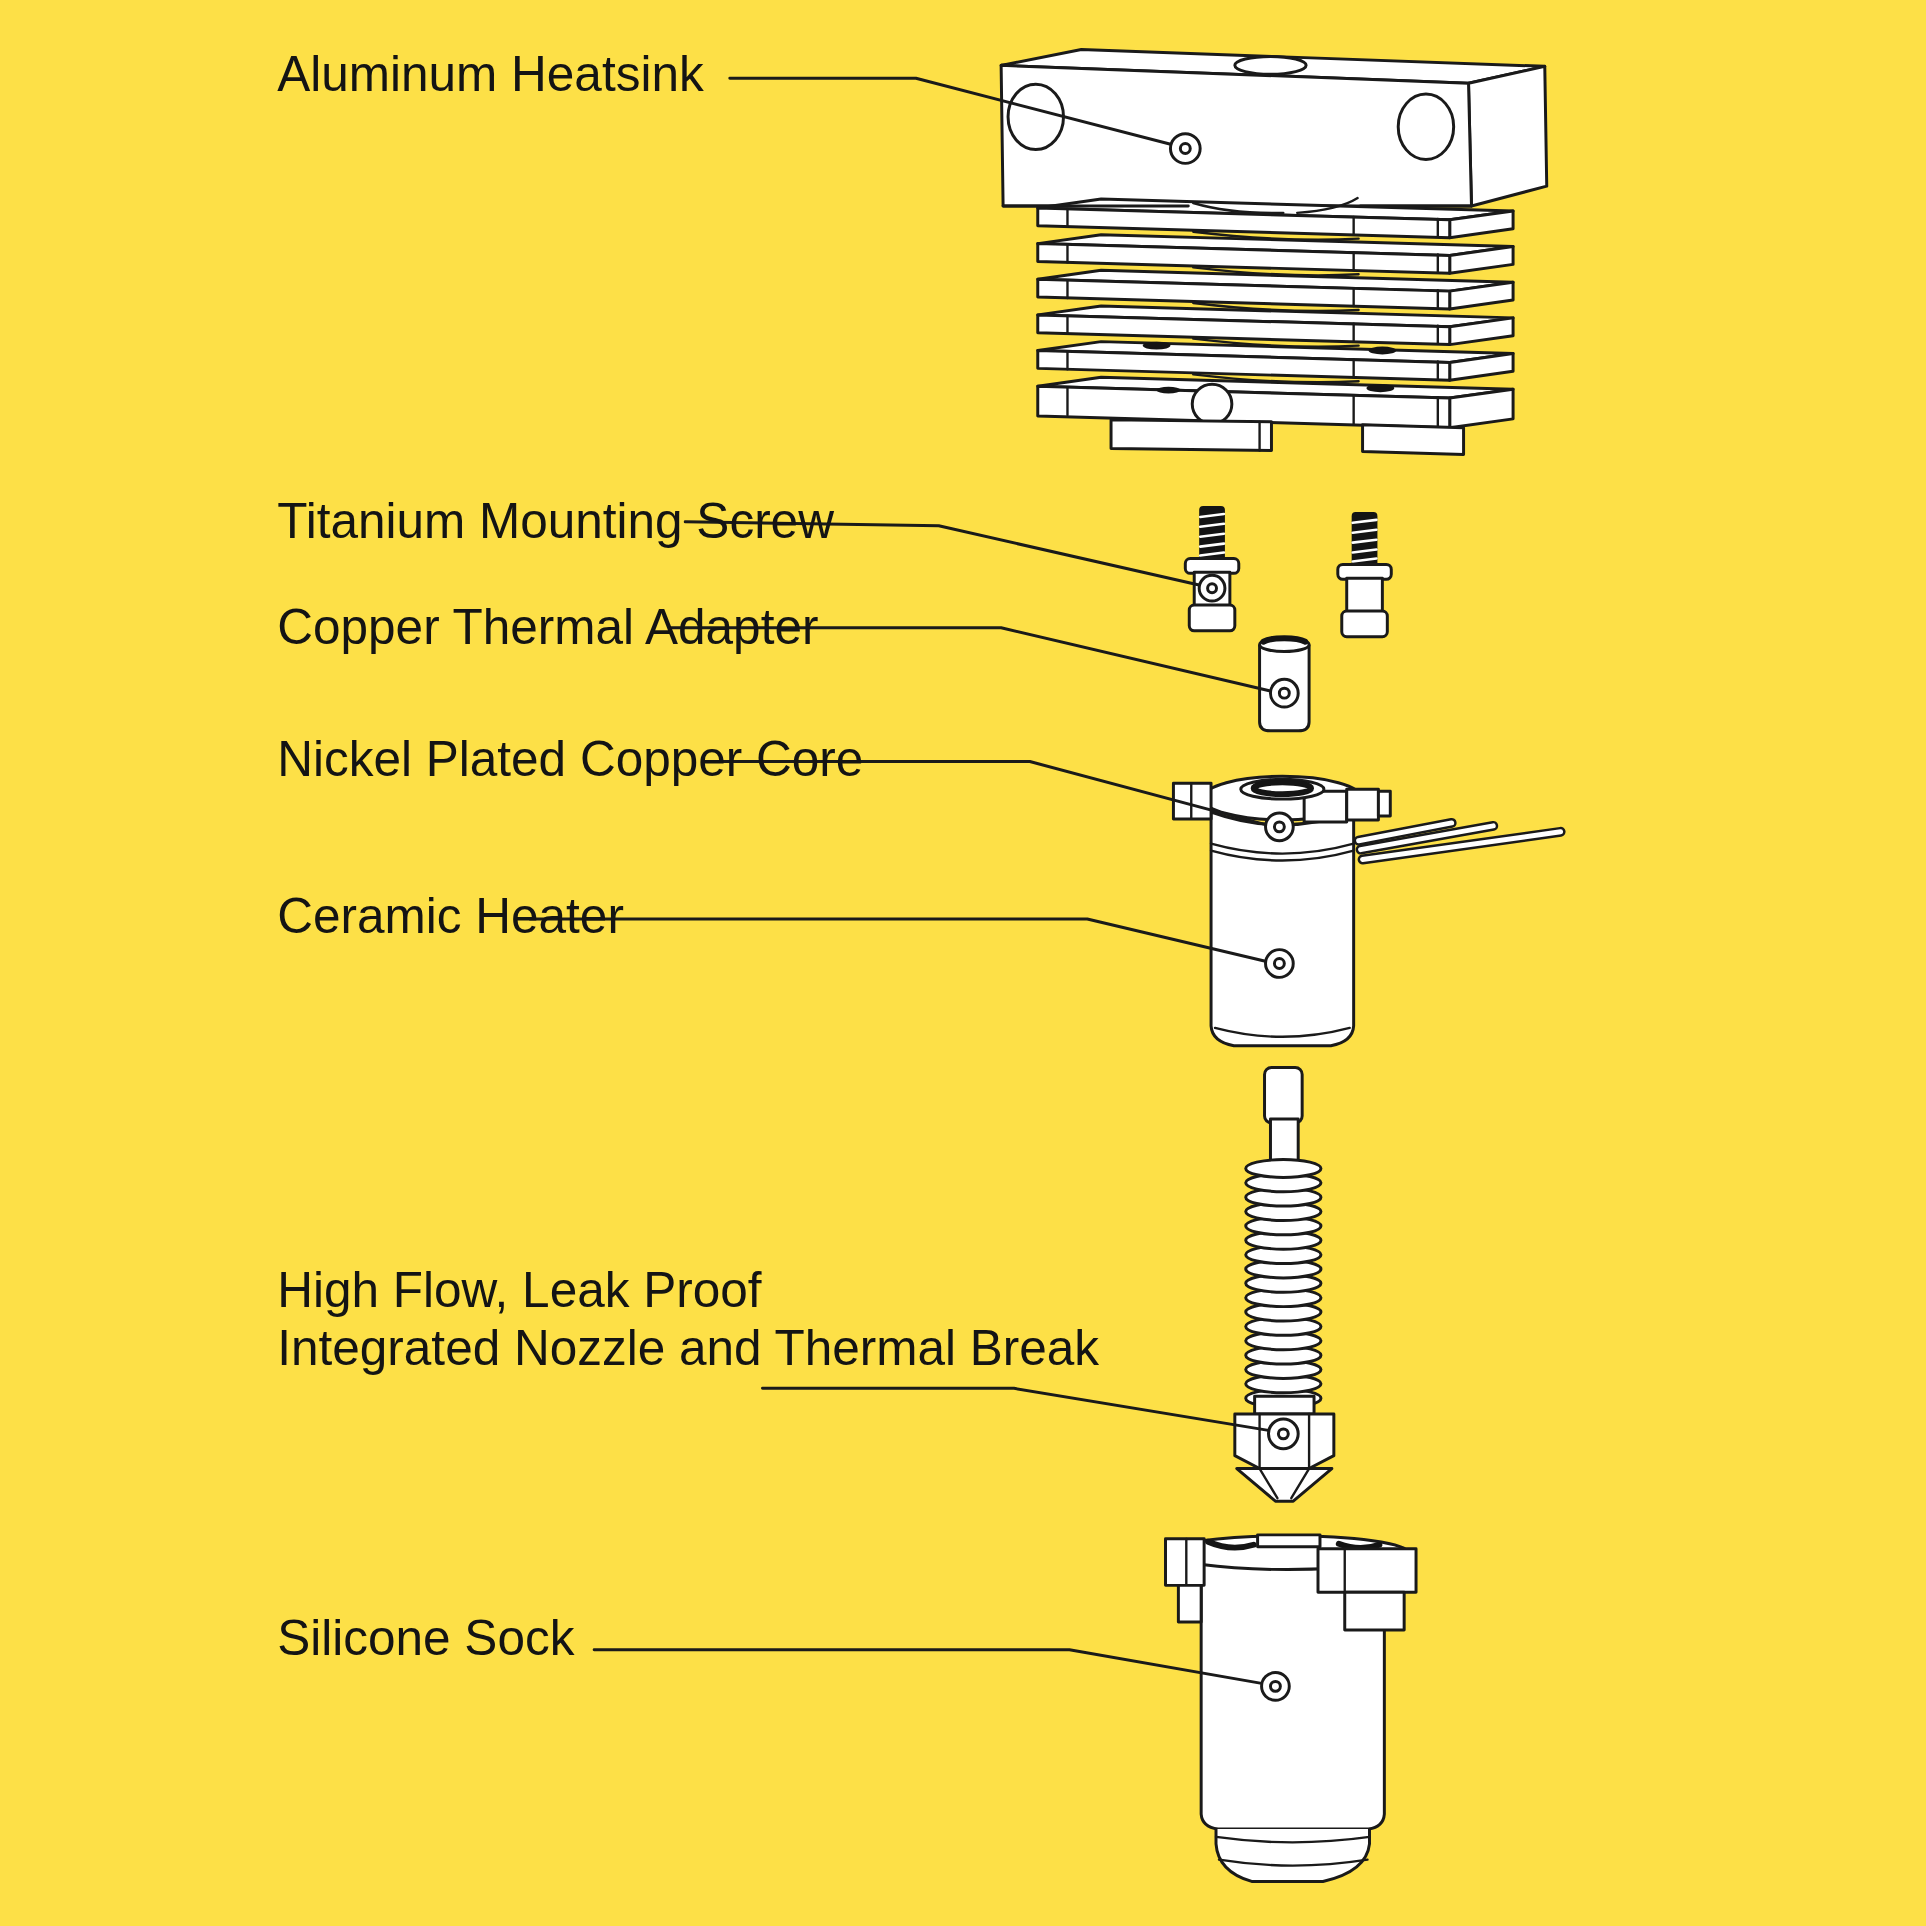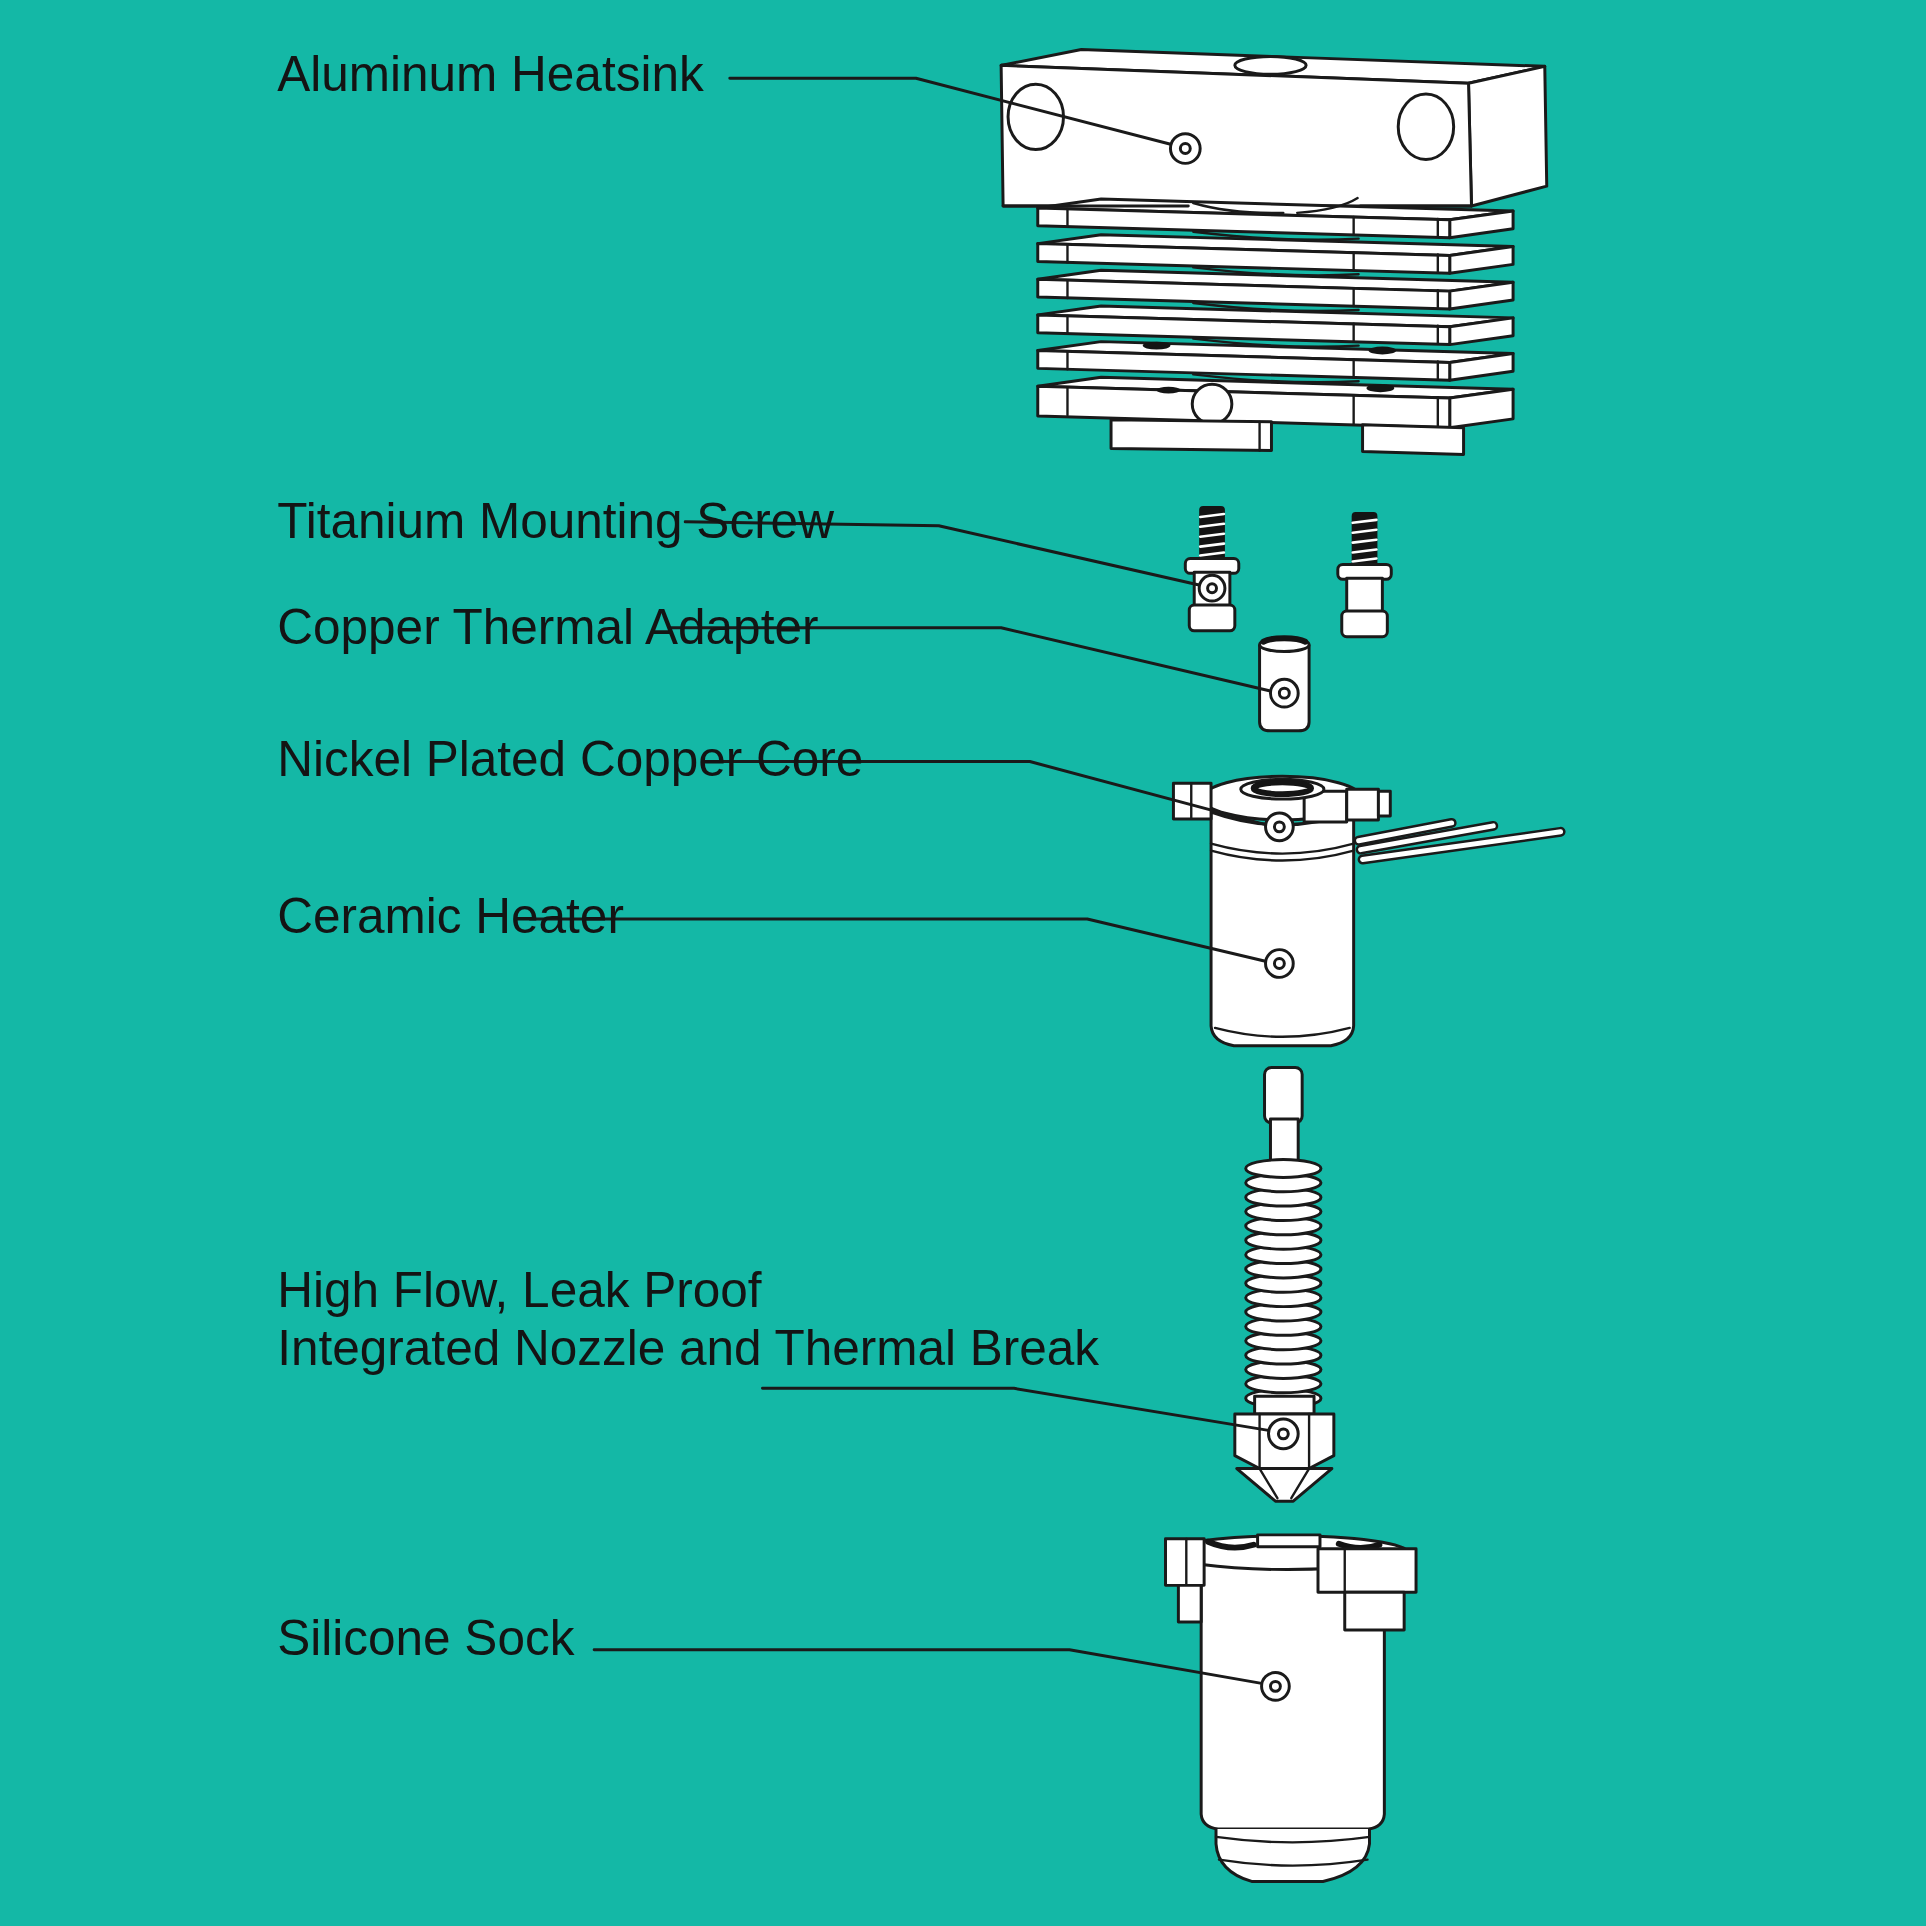--- a/index.html
+++ b/index.html
@@ -1,16 +1,16 @@
 <!DOCTYPE html>
 <html><head>
 <meta charset="utf-8">
 <style>
   html,body{margin:0;padding:0;background:#ffffff;}
-  .stage{position:relative;width:1927px;height:1927px;background:#14b8a6;overflow:hidden;}
+  .stage{position:relative;width:1927px;height:1927px;background:#fde047;overflow:hidden;}
   svg{display:block;}
   .ln{fill:none;stroke:#1a1a1a;stroke-width:3;stroke-linecap:round;stroke-linejoin:round;}
   .ln2{fill:none;stroke:#1a1a1a;stroke-width:2.4;stroke-linecap:round;stroke-linejoin:round;}
   .fillw{fill:#ffffff;stroke:#1a1a1a;stroke-width:3;stroke-linejoin:round;}
   .dark{fill:#141414;stroke:none;}
   .thick{fill:none;stroke:#141414;stroke-width:6;stroke-linecap:round;}
   .wireB{fill:none;stroke:#1a1a1a;stroke-width:10;stroke-linecap:round;}
   .wireW{fill:none;stroke:#ffffff;stroke-width:5;stroke-linecap:round;}
   .whiteslash{fill:none;stroke:#ffffff;stroke-width:2.6;stroke-linecap:round;}
   text.lbl{font-family:"Liberation Sans","DejaVu Sans",sans-serif;font-size:50px;fill:#141414;}

